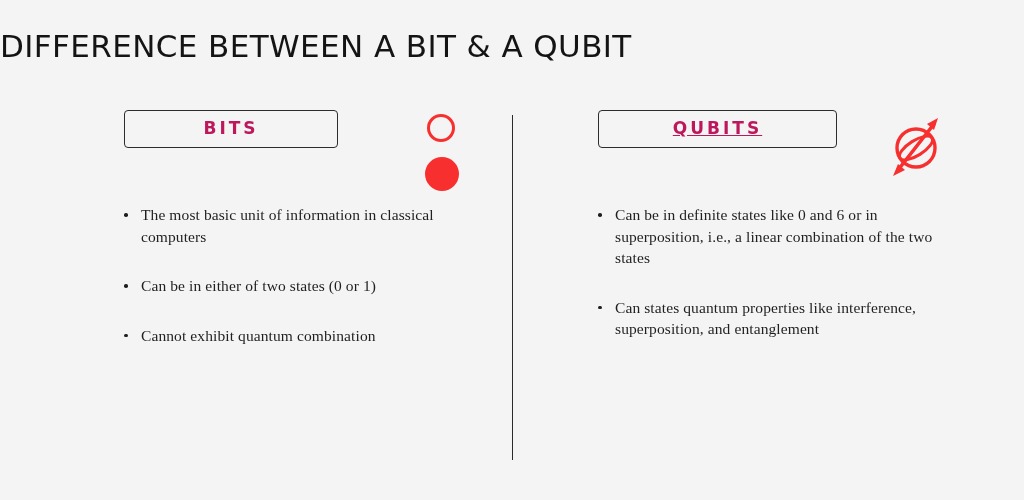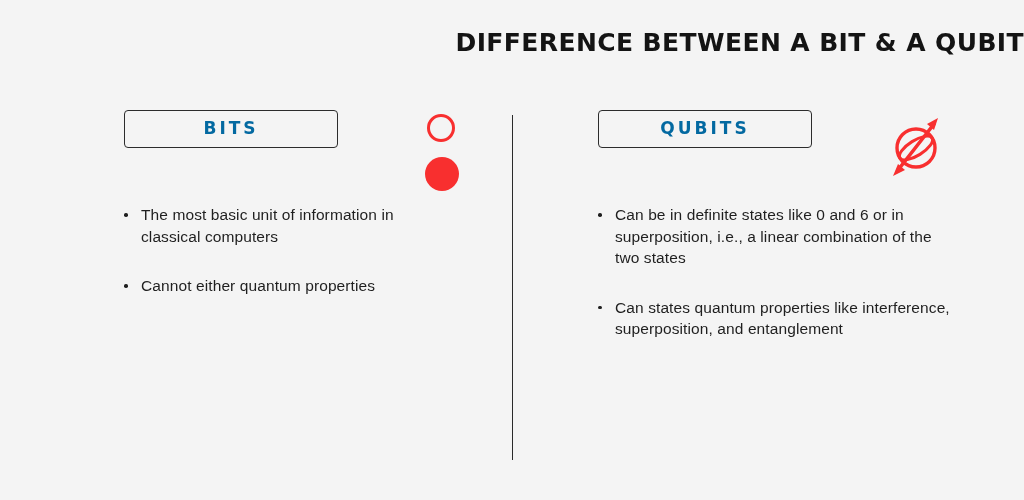--- a/index.html
+++ b/index.html
@@ -18,23 +18,23 @@
     position: relative;
     width: 1024px;
     height: 500px;
     background: #f4f4f4;
   }
   .title {
     position: absolute;
     top: 28px;
     left: 0;
     width: 1024px;
-    text-align: right;
-    font-size: 25px;
-    font-weight: bold;
+    text-align: left;
+    font-size: 31px;
+    font-weight: normal;
     letter-spacing: 0.4px;
     color: #141414;
     font-family: "DejaVu Sans", sans-serif;
   }
 
   
   .col {
     position: absolute;
     top: 110px;
   }
@@ -44,40 +44,40 @@
   .header-box {
     box-sizing: border-box;
     border: 1.6px solid #2c2c2c;
     border-radius: 4px;
     height: 38px;
     line-height: 35px;
     text-align: center;
     font-size: 17px;
     font-weight: bold;
     letter-spacing: 3px;
-    color: #0369a1;
+    color: #be185d;
     background: transparent;
     font-family: "DejaVu Sans", sans-serif;
   }
   .header-box.left  { width: 214px; margin-left: 24px; }
-  .header-box.right { width: 214px; margin-left: 18px; }
+  .header-box.right { width: 239px; margin-left: 18px; text-decoration: underline; }
 
   .bullets {
     margin-top: 56px;
     padding: 0;
     list-style: none;
   }
   .bullets li {
     position: relative;
     padding-left: 17px;
     margin-bottom: 28px;
     font-size: 15.5px;
     line-height: 21.5px;
     color: #1f1f1f;
-    font-family: Liberation Sans, sans-serif;
+    font-family: Liberation Serif, serif;
     letter-spacing: 0.1px;
   }
   .bullets li:before {
     content: "";
     position: absolute;
     left: 0;
     top: 9px;
     width: 3.5px;
     height: 3.5px;
     border-radius: 50%;
@@ -133,21 +133,22 @@
 <body>
 
 <div class="page">
 
   <div class="title">DIFFERENCE BETWEEN A BIT &amp; A QUBIT</div>
 
   <div class="col col-left">
     <div class="header-box left">BITS</div>
     <ul class="bullets">
       <li>The most basic unit of information in classical computers</li>
-      <li>Cannot either quantum properties</li>
+      <li>Can be in either of two states (0 or 1)</li>
+      <li>Cannot exhibit quantum combination</li>
     </ul>
   </div>
 
   <div class="bit-icon">
     <div class="ring"></div>
     <div class="dot"></div>
   </div>
 
   <div class="divider"></div>
 

